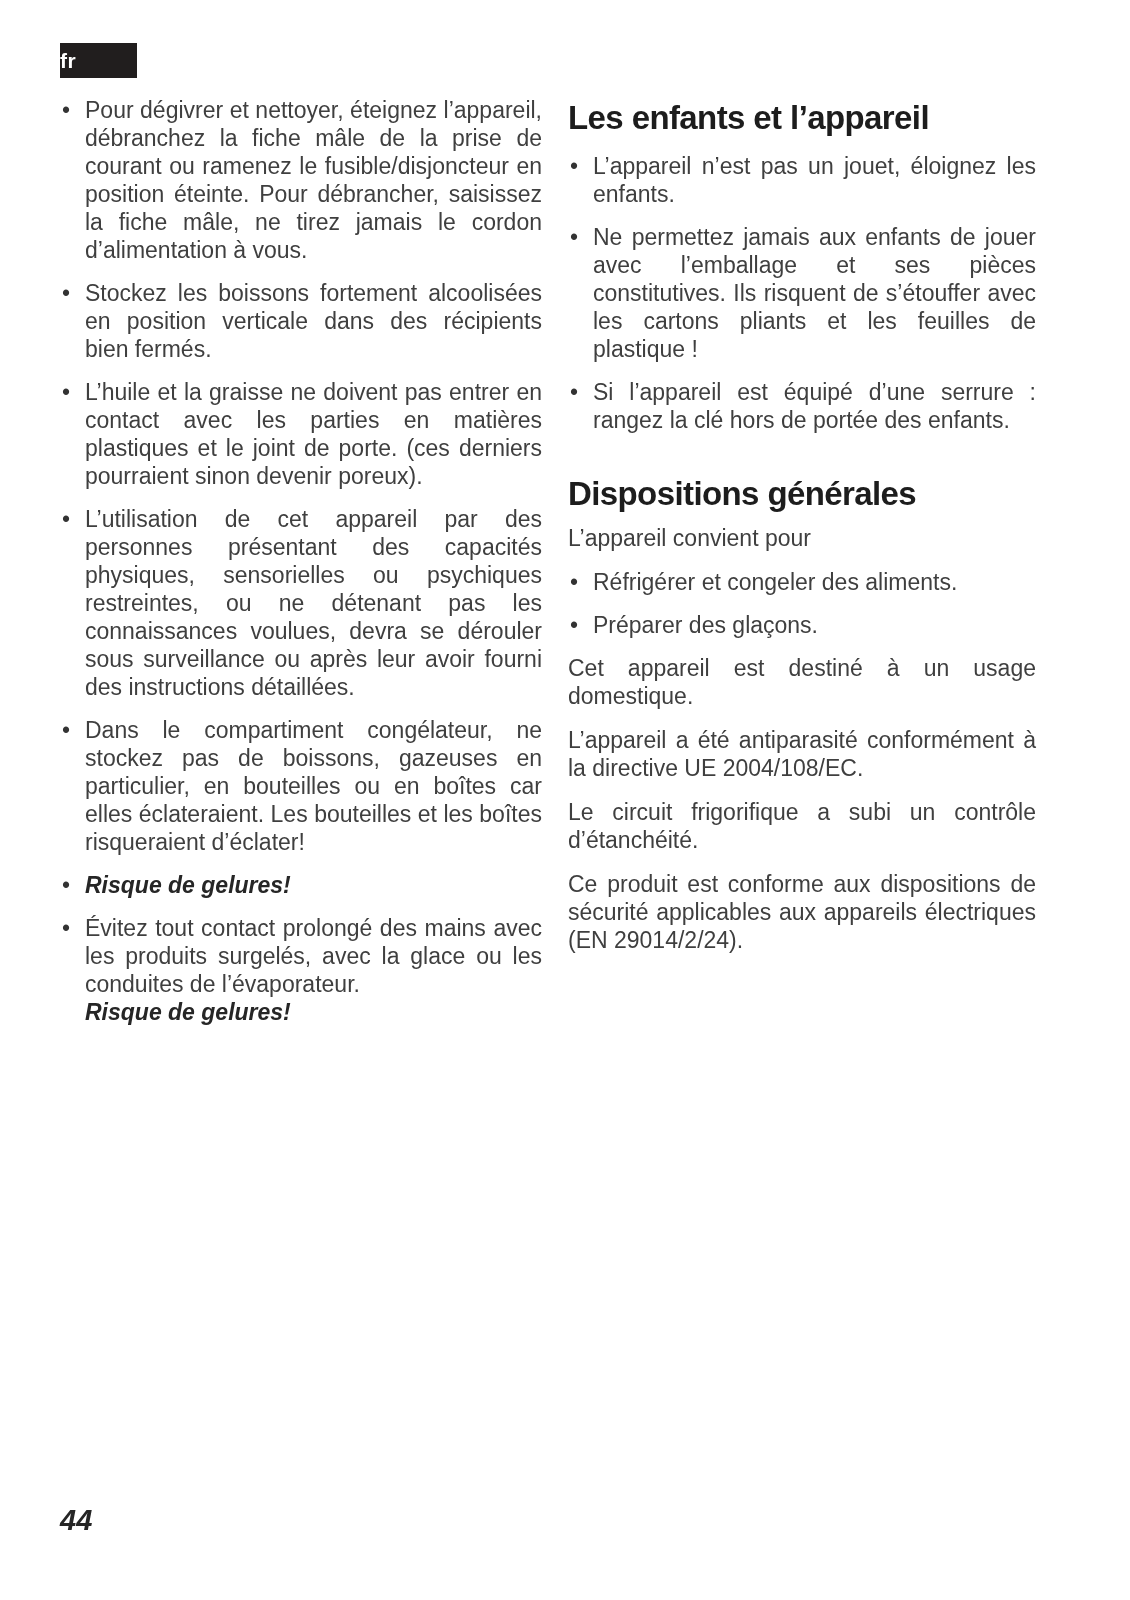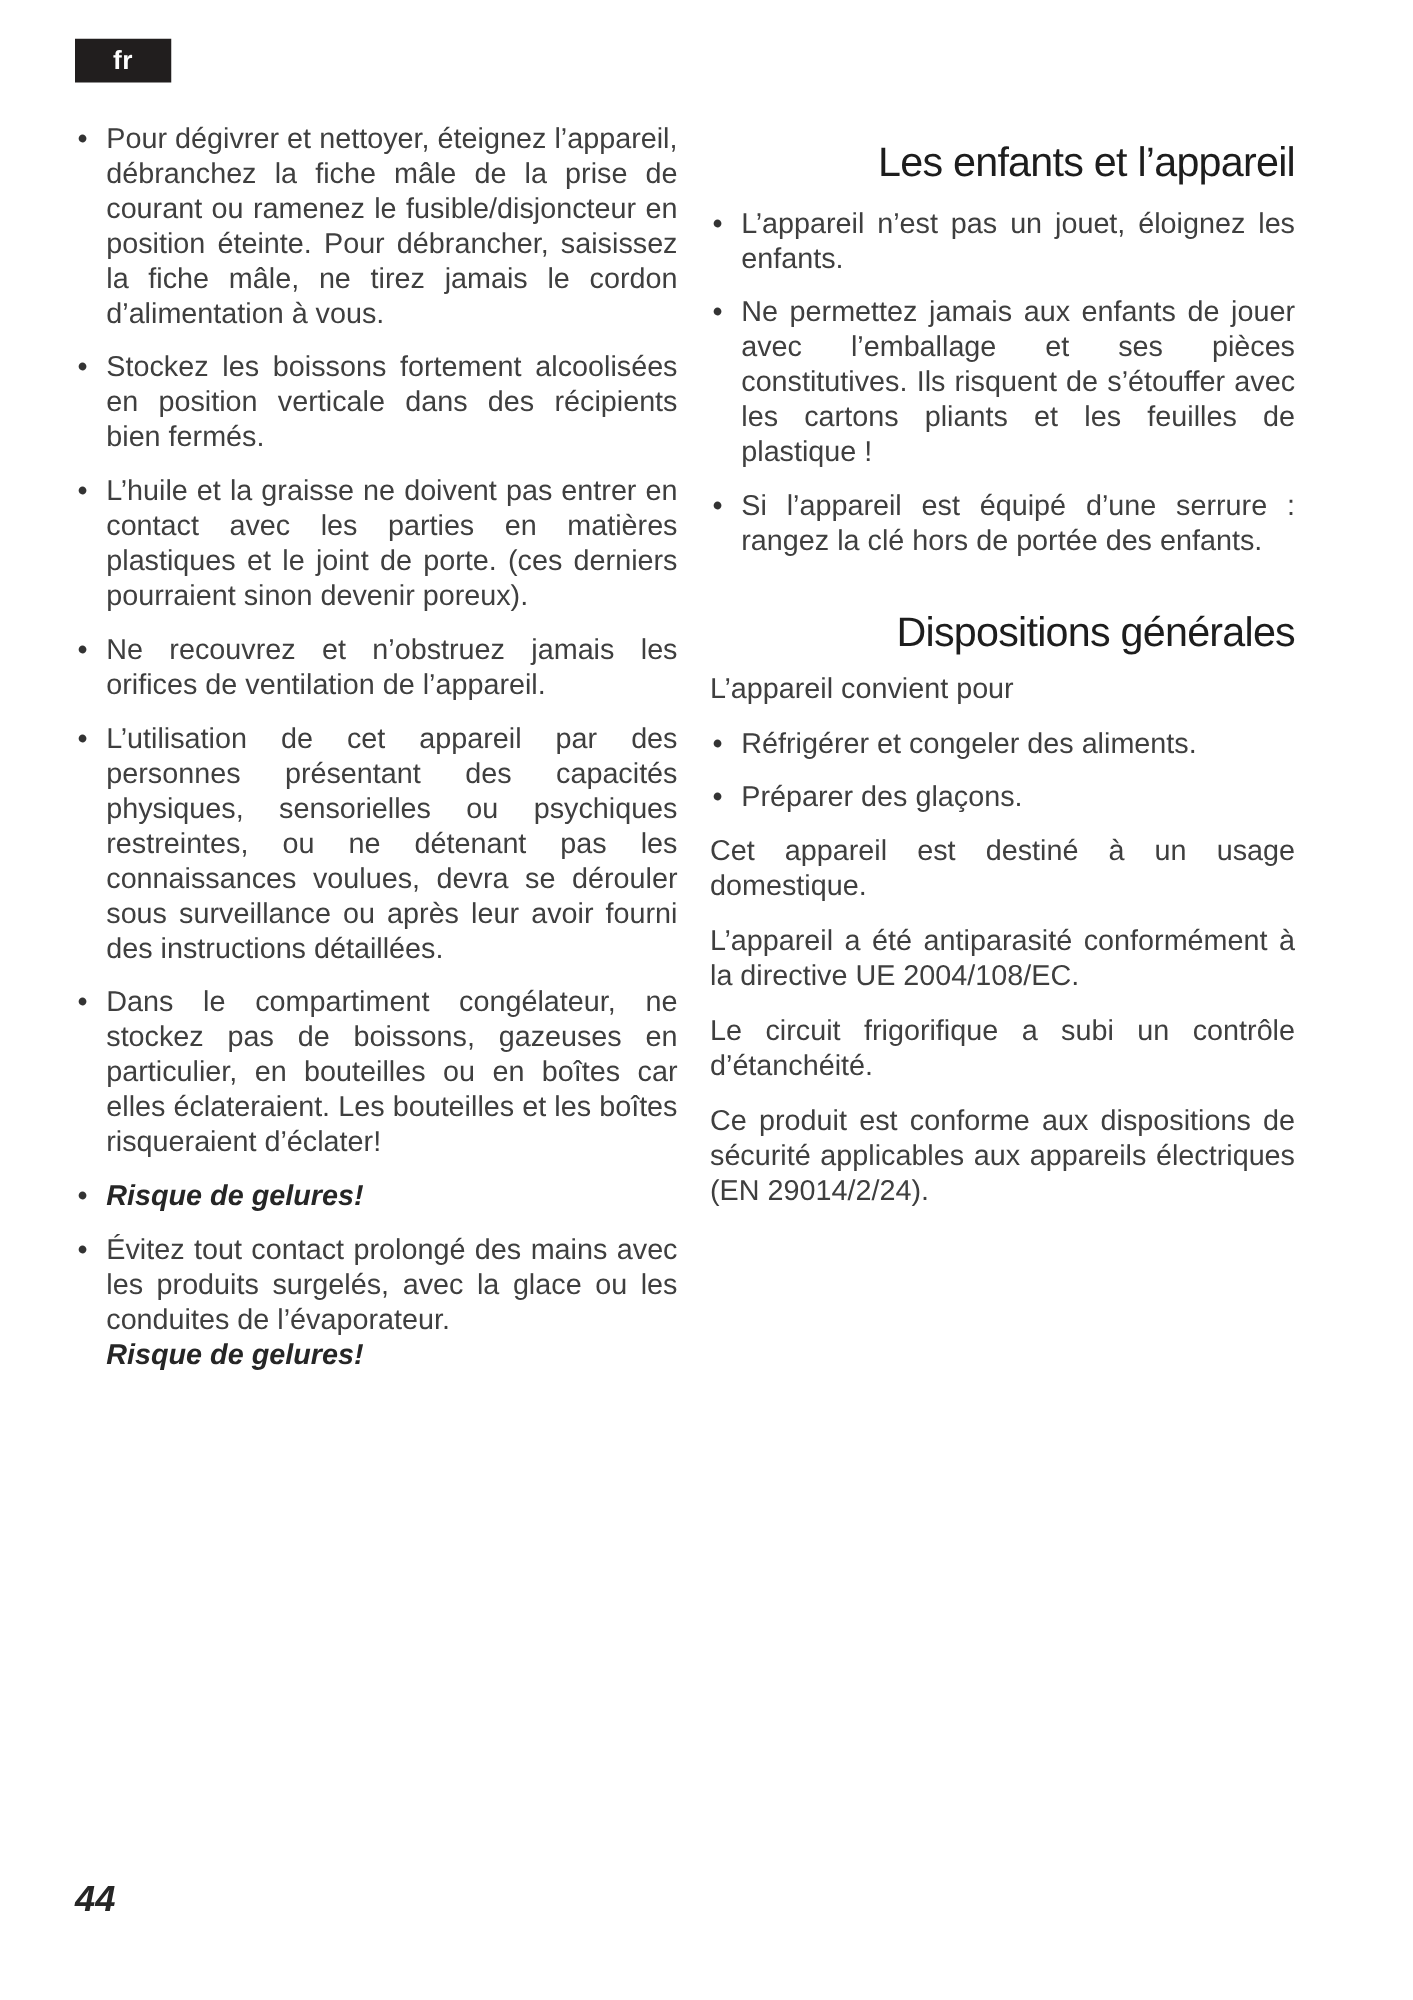--- a/index.html
+++ b/index.html
@@ -12,30 +12,30 @@
     width: 1130px;
     height: 1600px;
     background: #ffffff;
     font-family: "Liberation Sans", "DejaVu Sans", sans-serif;
     color: #3f3f3f;
     overflow: hidden;
   }
   .lang-tab {
     position: absolute;
     left: 60px;
-    top: 31px;
+    top: 43px;
     width: 77px;
     height: 35px;
     background: #211e1e;
     color: #ffffff;
     font-size: 21px;
     font-weight: bold;
     display: flex;
     align-items: center;
-    justify-content: center;
+    justify-content: flex-start;
     letter-spacing: 0.5px;
   }
   .col {
     position: absolute;
     font-size: 23px;
     line-height: 28px;
     text-align: justify;
   }
   .col-left {
     left: 60px;
@@ -67,25 +67,25 @@
   .note {
     display: block;
     font-weight: bold;
     color: #262626;
     text-align: left;
     font-style: italic;
   }
   h2.section-heading {
     font-size: 33px;
     line-height: 36px;
-    font-weight: normal;
+    font-weight: bold;
     color: #1d1d1d;
     letter-spacing: -0.6px;
-    margin: 12px 0 16px 0;
-    text-align: right;
+    margin: 0 0 16px 0;
+    text-align: left;
   }
   .section-general {
     margin-top: 42px;
   }
   .section-general h2.section-heading {
     margin-bottom: 12px;
   }
   p.para {
     margin: 0 0 16px 0;
   }
@@ -109,21 +109,20 @@
 
   <div class="lang-tab">
     <span>fr</span>
   </div>
 
   <div class="col col-left">
     <ul class="bullets">
       <li><span>Pour dégivrer et nettoyer, éteignez l’appareil, débranchez la fiche mâle de la prise de courant ou ramenez le fusible/disjoncteur en position éteinte. Pour débrancher, saisissez la fiche mâle, ne tirez jamais le cordon d’alimentation à vous.</span></li>
       <li><span>Stockez les boissons fortement alcoolisées en position verticale dans des récipients bien fermés.</span></li>
       <li><span>L’huile et la graisse ne doivent pas entrer en contact avec les parties en matières plastiques et le joint de porte. (ces derniers pourraient sinon devenir poreux).</span></li>
-      <li><span>Ne recouvrez et n’obstruez jamais les orifices de ventilation de l’appareil.</span></li>
       <li><span>L’utilisation de cet appareil par des personnes présentant des capacités physiques, sensorielles ou psychiques restreintes, ou ne détenant pas les connaissances voulues, devra se dérouler sous surveillance ou après leur avoir fourni des instructions détaillées.</span></li>
       <li><span>Dans le compartiment congélateur, ne stockez pas de boissons, gazeuses en particulier, en bouteilles ou en boîtes car elles éclateraient. Les bouteilles et les boîtes risqueraient d’éclater!</span></li>
       <li>
         <strong class="note">Risque de gelures!</strong>
       </li>
       <li>
         <span>Évitez tout contact prolongé des mains avec les produits surgelés, avec la glace ou les conduites de l’évaporateur.</span>
         <strong class="note">Risque de gelures!</strong>
       </li>
     </ul>

